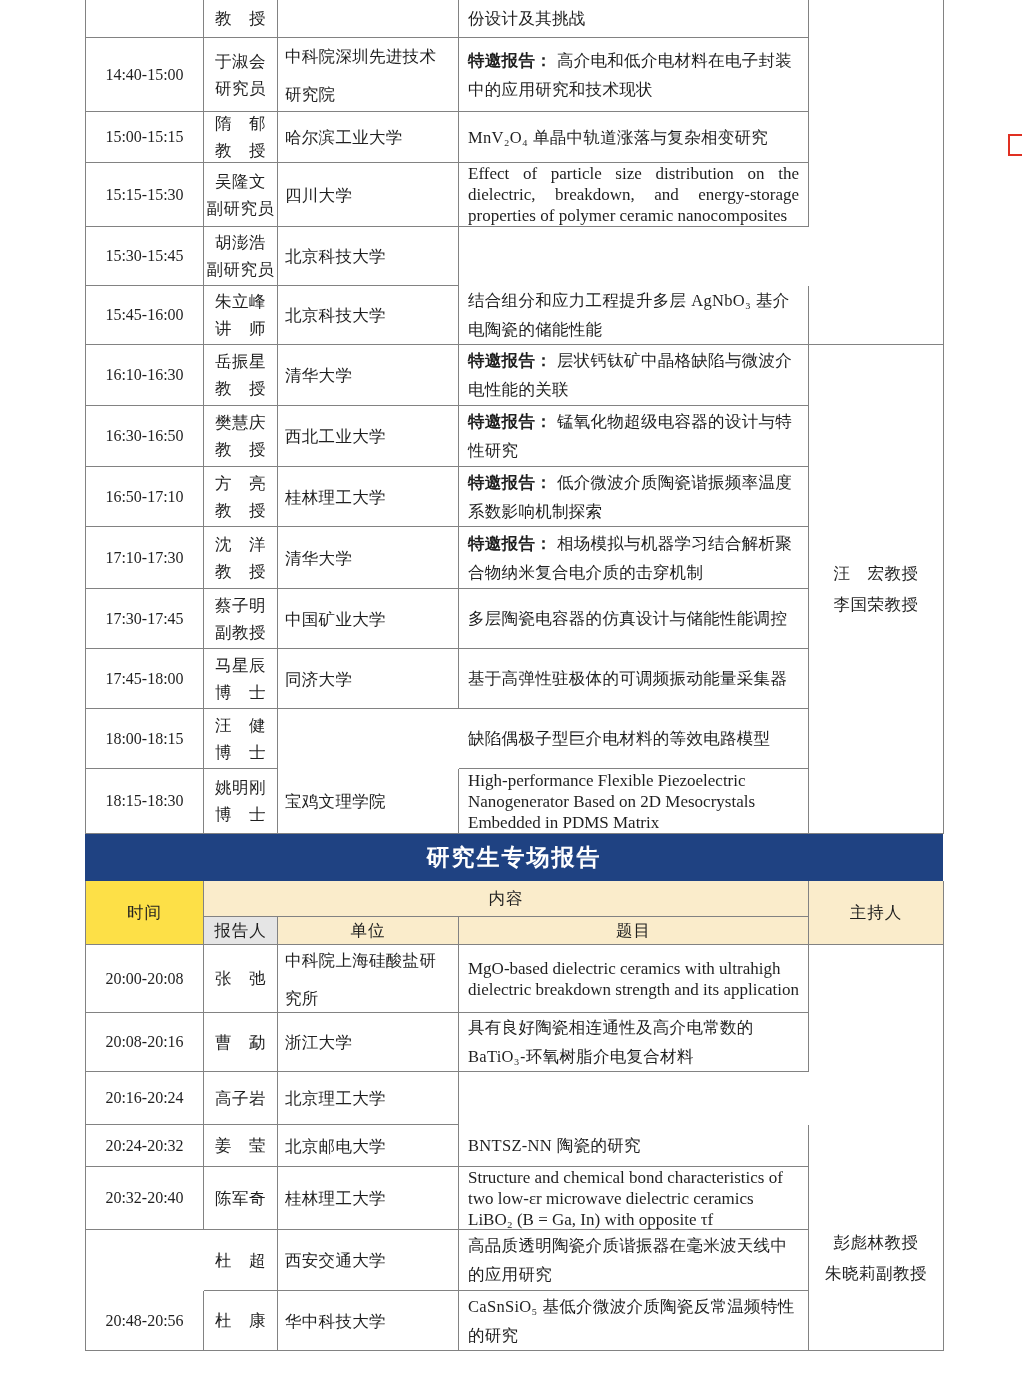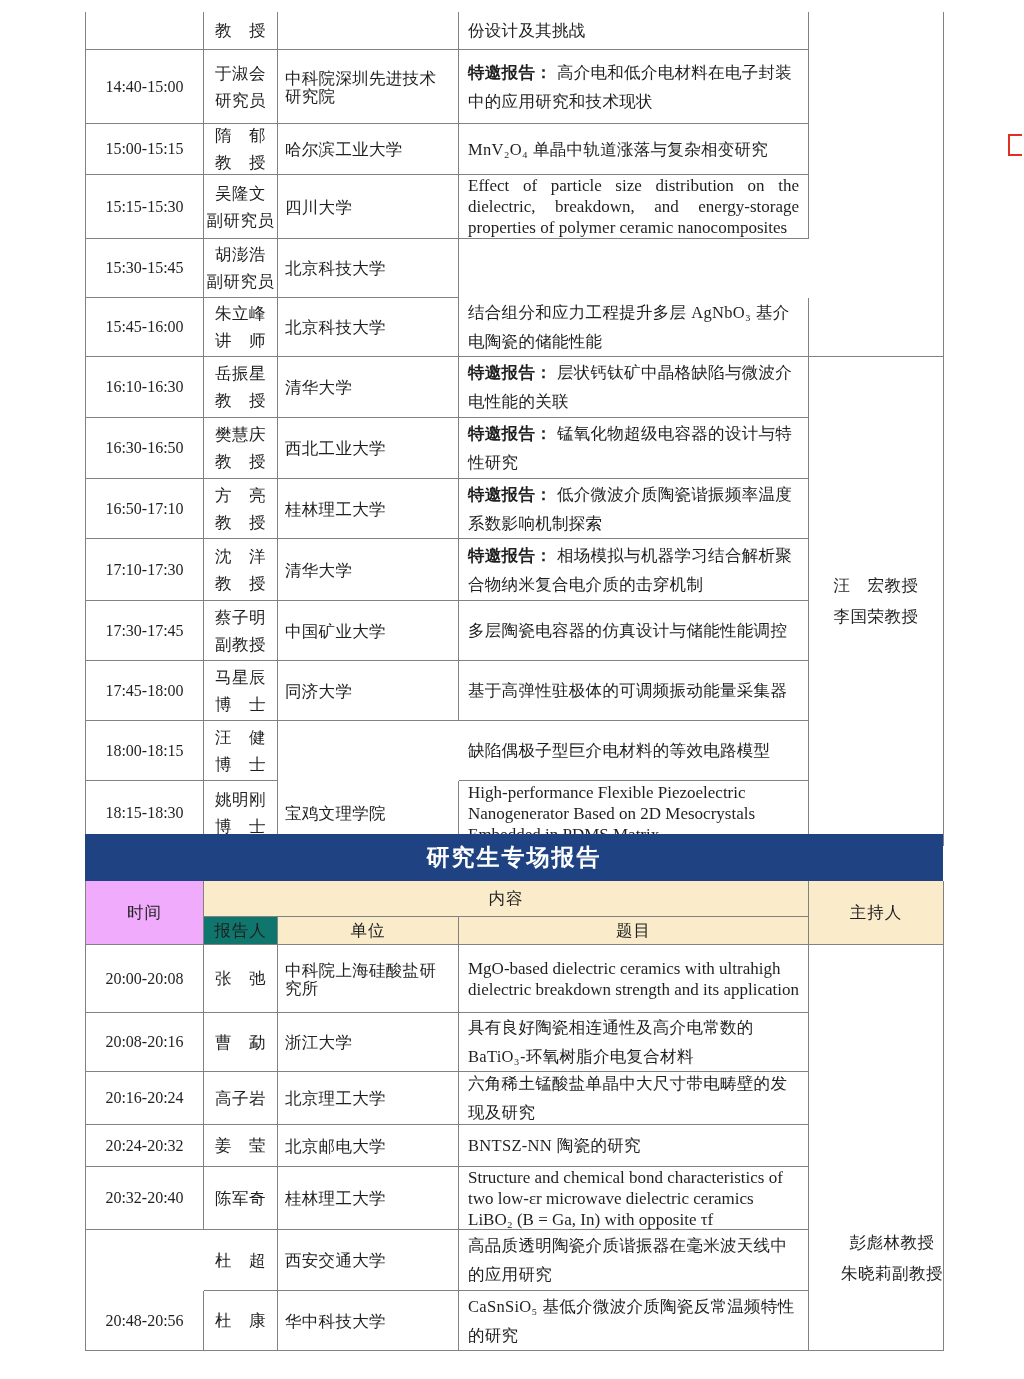--- a/index.html
+++ b/index.html
@@ -15,21 +15,21 @@
     position:absolute;left:85px;width:858px;display:grid;
     grid-template-columns:118px 74px 181px 350px 135px;
     border-left:1px solid var(--bc);
   }
   .cell{
     box-sizing:border-box;border-right:1px solid var(--bc);border-bottom:1px solid var(--bc);
     display:flex;align-items:center;overflow:hidden;
   }
   .time{justify-content:center;font-family:"Liberation Serif",serif;font-size:16px;}
   .speaker{justify-content:center;text-align:center;white-space:pre-line;font-size:16.5px;line-height:27px;letter-spacing:.5px;}
-  .aff{padding:2px 7px;font-size:16.5px;line-height:18px;letter-spacing:.3px;}
+  .aff{padding:2px 7px;font-size:16.5px;line-height:38px;letter-spacing:.3px;}
   .title{padding:2px 9px;font-size:16.5px;line-height:29px;letter-spacing:.3px;display:block;}
   .title-inner{display:flex;flex-direction:column;justify-content:center;height:100%;}
   .title .b{font-weight:bold;}
   .title .serif{font-family:"Liberation Serif",serif;}
   .title.en{font-family:"Liberation Serif",serif;font-size:17px;line-height:21px;letter-spacing:0;}
   .title.justify p{text-align:justify;}
   .title p{margin:0;}
   .chair{justify-content:center;text-align:center;white-space:pre-line;font-size:16.5px;line-height:31px;letter-spacing:.5px;}
   .chair.low{align-items:flex-start;}
   .chair.low .chair-text{padding-top:282px;}
@@ -40,21 +40,21 @@
     color:#fff;font-size:23px;font-weight:bold;letter-spacing:2px;
   }
   .red-marker{
     position:absolute;left:1008px;top:134px;width:14px;height:22px;
     box-sizing:border-box;border:2px solid #e03022;border-right:none;background:transparent;
   }
 </style>
 </head>
 <body>
 
-<div id="upper-table" class="tbl" style="top: 12px; grid-template-rows: 38px 74px 51px 64px 59px 59px 61px 61px 60px 62px 60px 60px 60px 65px;">
+<div id="upper-table" class="tbl" style="top: 0px; grid-template-rows: 38px 74px 51px 64px 59px 59px 61px 61px 60px 62px 60px 60px 60px 65px;">
     <div class="cell time" style="grid-area: 1 / 1;"></div>
     <div class="cell speaker" style="grid-area: 1 / 2;">教　授</div>
     <div class="cell aff" style="grid-area: 1 / 3;"></div>
     <div class="cell title" style="grid-area: 1 / 4;">
       <div class="title-inner">
         <p><span>份设计及其挑战</span></p>
       </div>
     </div>
     <div class="cell time" style="grid-area: 2 / 1;">14:40-15:00</div>
     <div class="cell speaker" style="grid-area: 2 / 2;">于淑会
@@ -170,24 +170,24 @@
     <div class="cell chair" style="grid-area: 1 / 5 / span 6;"><span class="chair-text"></span></div>
     <div class="cell chair" style="grid-area: 7 / 5 / span 8;"><span class="chair-text">汪　宏教授
 李国荣教授</span></div>
   </div>
 
 <div class="banner" style="background: rgb(31, 66, 130); color: rgb(255, 255, 255);">
   <span>研究生专场报告</span>
 </div>
 
 <div id="grad-table" class="tbl" style="top: 881px; grid-template-rows: 36px 28px 68px 59px 53px 42px 63px 61px 60px;">
-  <div class="cell hdr" style="grid-area: 1 / 1 / span 2; background: #f0abfc;">时间</div>
+  <div class="cell hdr" style="grid-area: 1 / 1 / span 2; background: #fde047;">时间</div>
   <div class="cell hdr" style="grid-area: 1 / 2 / auto / span 3; background: rgb(250, 236, 203);">内容</div>
   <div class="cell hdr" style="grid-area: 1 / 5 / span 2; background: rgb(250, 236, 203);">主持人</div>
-  <div class="cell hdr" style="grid-area: 2 / 2; background: #0f766e;">报告人</div>
+  <div class="cell hdr" style="grid-area: 2 / 2; background: #e5e5e5;">报告人</div>
   <div class="cell hdr" style="grid-area: 2 / 3; background: rgb(250, 236, 203);">单位</div>
   <div class="cell hdr" style="grid-area: 2 / 4; background: rgb(250, 236, 203);">题目</div>
 <div class="cell time" style="grid-area: 3 / 1;">20:00-20:08</div>
     <div class="cell speaker" style="grid-area: 3 / 2;">张　弛</div>
     <div class="cell aff" style="grid-area: 3 / 3;">中科院上海硅酸盐研究所</div>
     <div class="cell title en" style="grid-area: 3 / 4;">
       <div class="title-inner">
         <p><span>MgO-based dielectric ceramics with ultrahigh dielectric breakdown strength and its application</span></p>
       </div>
     </div>
@@ -195,25 +195,20 @@
     <div class="cell speaker" style="grid-area: 4 / 2;">曹　勐</div>
     <div class="cell aff" style="grid-area: 4 / 3;">浙江大学</div>
     <div class="cell title" style="grid-area: 4 / 4;">
       <div class="title-inner">
         <p><span>具有良好陶瓷相连通性及高介电常数的 </span><span class="serif">BaTiO₃</span><span>-环氧树脂介电复合材料</span></p>
       </div>
     </div>
     <div class="cell time" style="grid-area: 5 / 1;">20:16-20:24</div>
     <div class="cell speaker" style="grid-area: 5 / 2;">高子岩</div>
     <div class="cell aff" style="grid-area: 5 / 3;">北京理工大学</div>
-    <div class="cell title" style="grid-area: 5 / 4;">
-      <div class="title-inner">
-        <p><span>六角稀土锰酸盐单晶中大尺寸带电畴壁的发现及研究</span></p>
-      </div>
-    </div>
     <div class="cell time" style="grid-area: 6 / 1;">20:24-20:32</div>
     <div class="cell speaker" style="grid-area: 6 / 2;">姜　莹</div>
     <div class="cell aff" style="grid-area: 6 / 3;">北京邮电大学</div>
     <div class="cell title" style="grid-area: 6 / 4;">
       <div class="title-inner">
         <p><span class="serif">BNTSZ-NN</span><span> 陶瓷的研究</span></p>
       </div>
     </div>
     <div class="cell time" style="grid-area: 7 / 1;">20:32-20:40</div>
     <div class="cell speaker" style="grid-area: 7 / 2;">陈军奇</div>
@@ -231,17 +226,17 @@
       </div>
     </div>
     <div class="cell time" style="grid-area: 9 / 1;">20:48-20:56</div>
     <div class="cell speaker" style="grid-area: 9 / 2;">杜　康</div>
     <div class="cell aff" style="grid-area: 9 / 3;">华中科技大学</div>
     <div class="cell title" style="grid-area: 9 / 4;">
       <div class="title-inner">
         <p><span class="serif">CaSnSiO₅</span><span> 基低介微波介质陶瓷反常温频特性的研究</span></p>
       </div>
     </div>
-    <div class="cell chair low" style="grid-area: 3 / 5 / span 7; justify-content: flex-end;"><span class="chair-text">彭彪林教授
+    <div class="cell chair low" style="grid-area: 3 / 5 / span 7;"><span class="chair-text">彭彪林教授
 朱晓莉副教授</span></div>
   </div>
 
 <div class="red-marker" style="border-color: rgb(224, 48, 34);"></div>
 
 </body></html>

